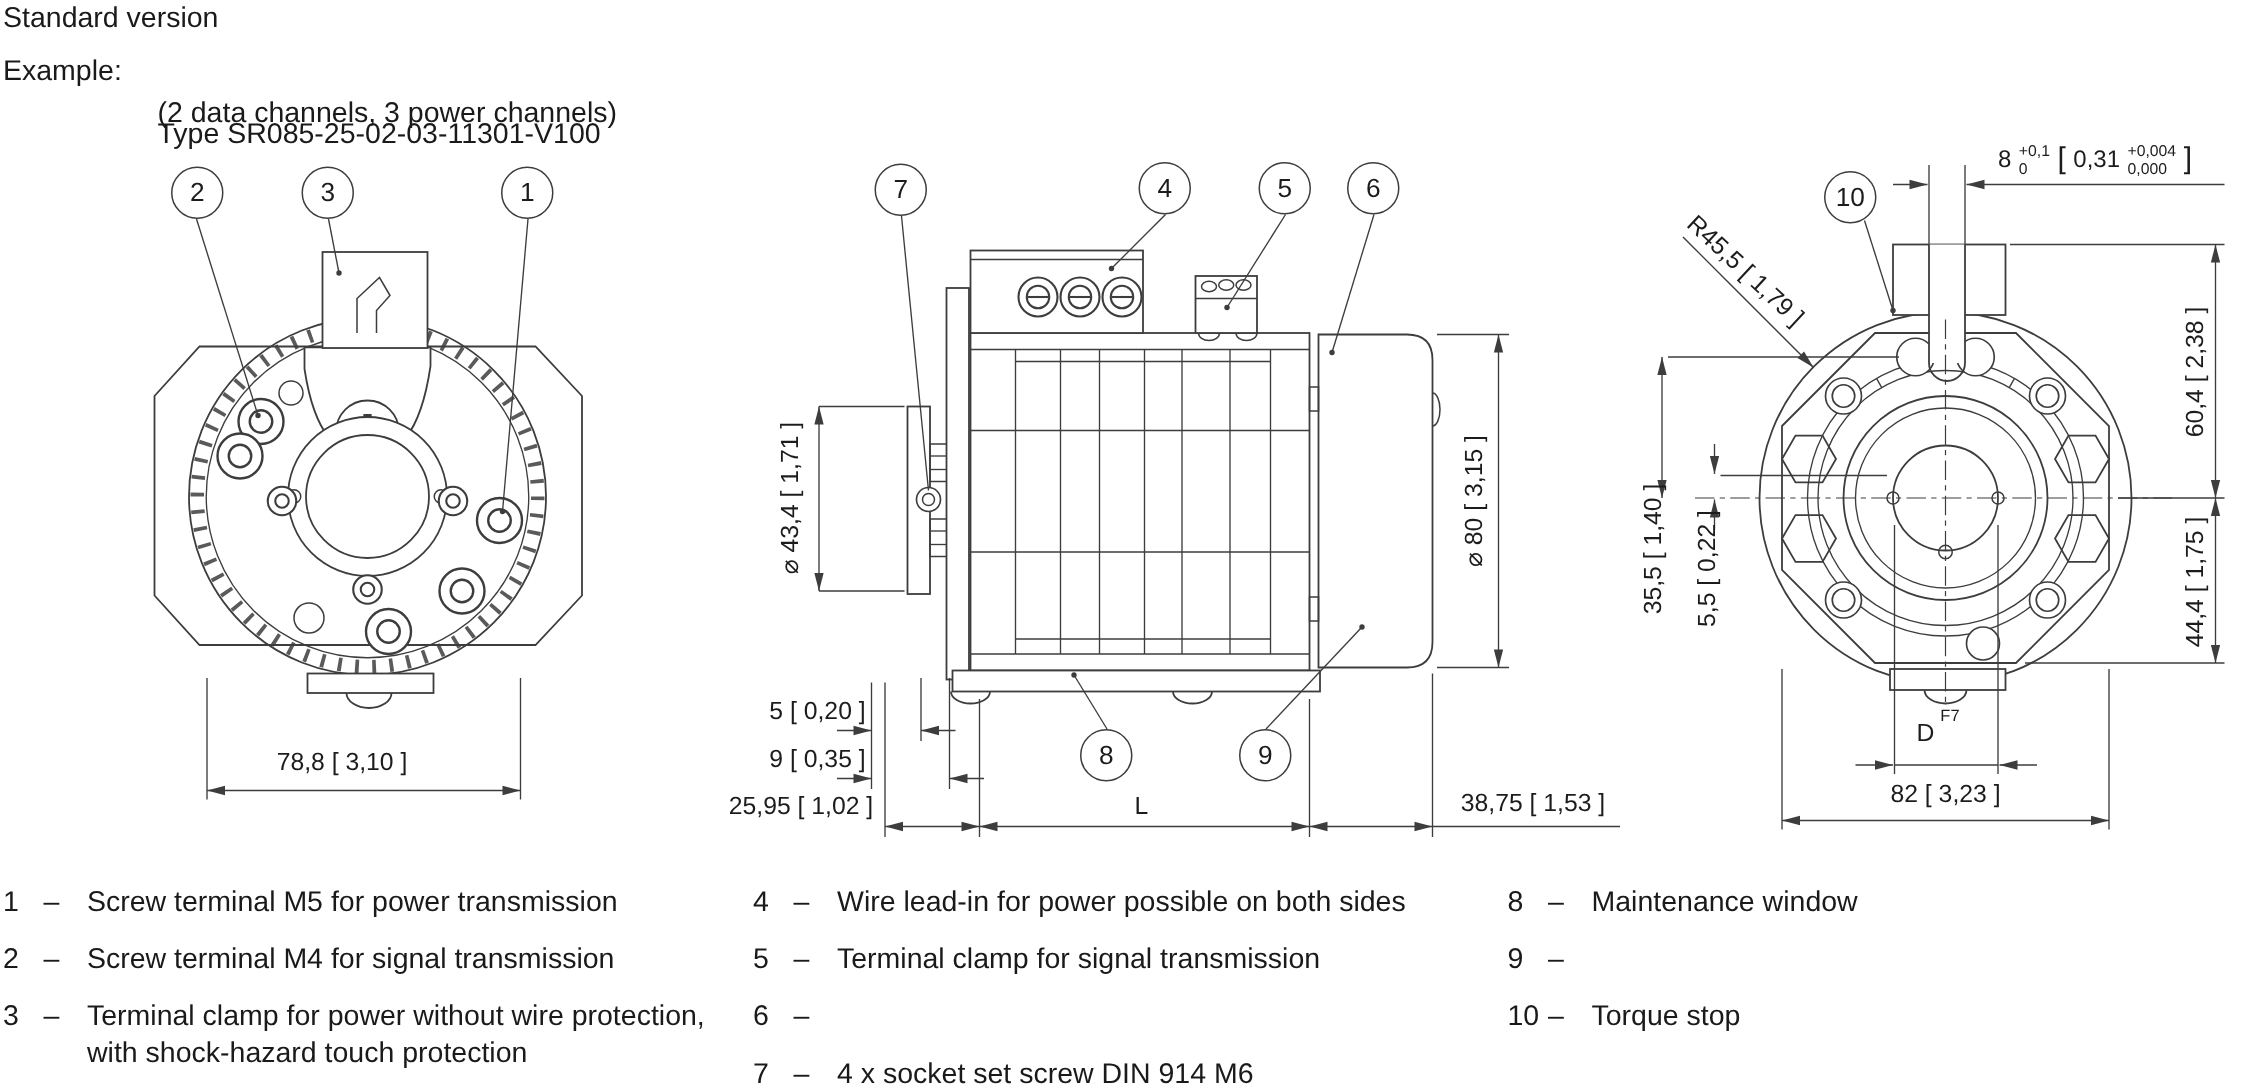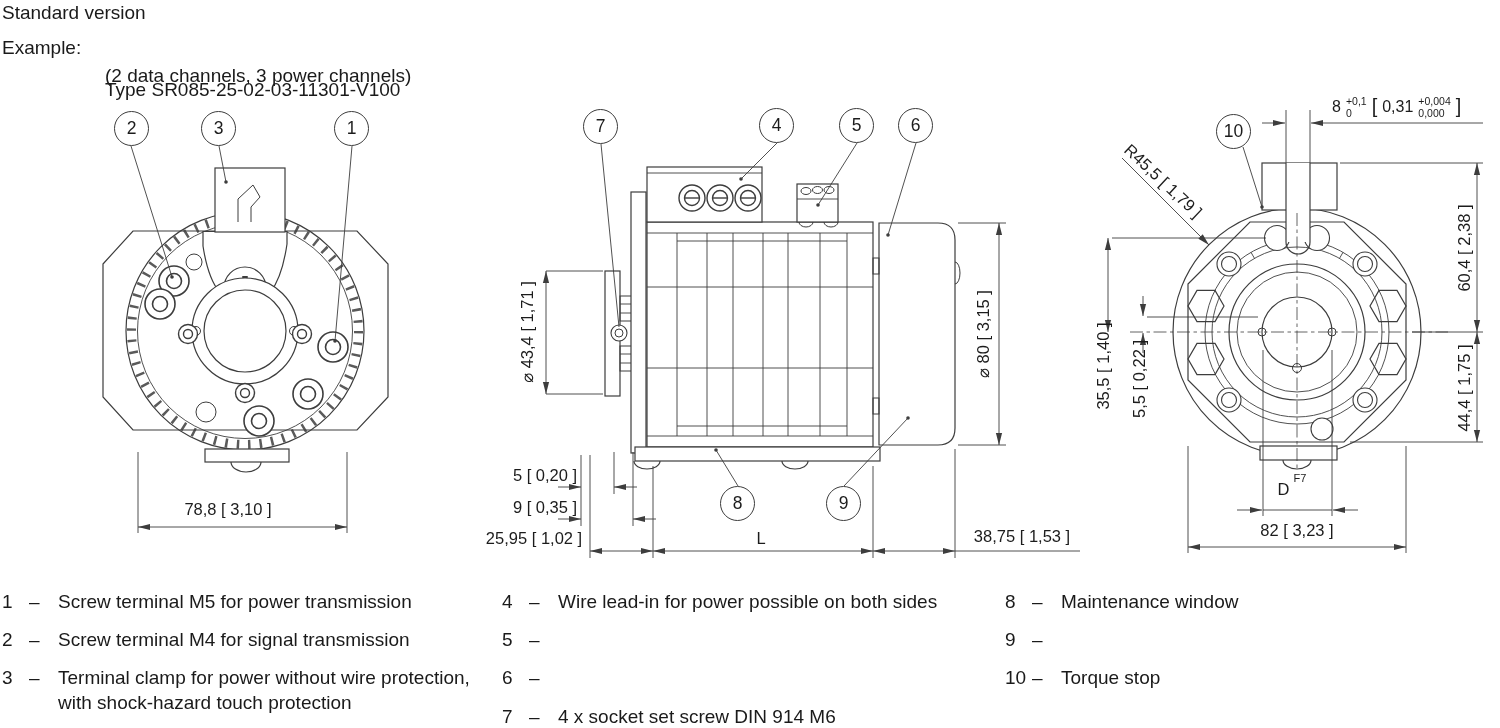--- a/index.html
+++ b/index.html
@@ -339,20 +339,21 @@
   </div>
   <div class="lcol" style="left:502px;">
     <div class="lrow">
       <span class="lnum">4</span>
       <span class="ldash">–</span>
       <span class="ltext">Wire lead-in for power possible on both sides</span>
     </div>
     <div class="lrow">
       <span class="lnum">5</span>
       <span class="ldash">–</span>
+      <span class="ltext">Terminal clamp for signal transmission</span>
     </div>
     <div class="lrow">
       <span class="lnum">6</span>
       <span class="ldash">–</span>
     </div>
     <div class="lrow">
       <span class="lnum">7</span>
       <span class="ldash">–</span>
       <span class="ltext">4 x socket set screw DIN 914 M6</span>
     </div>

